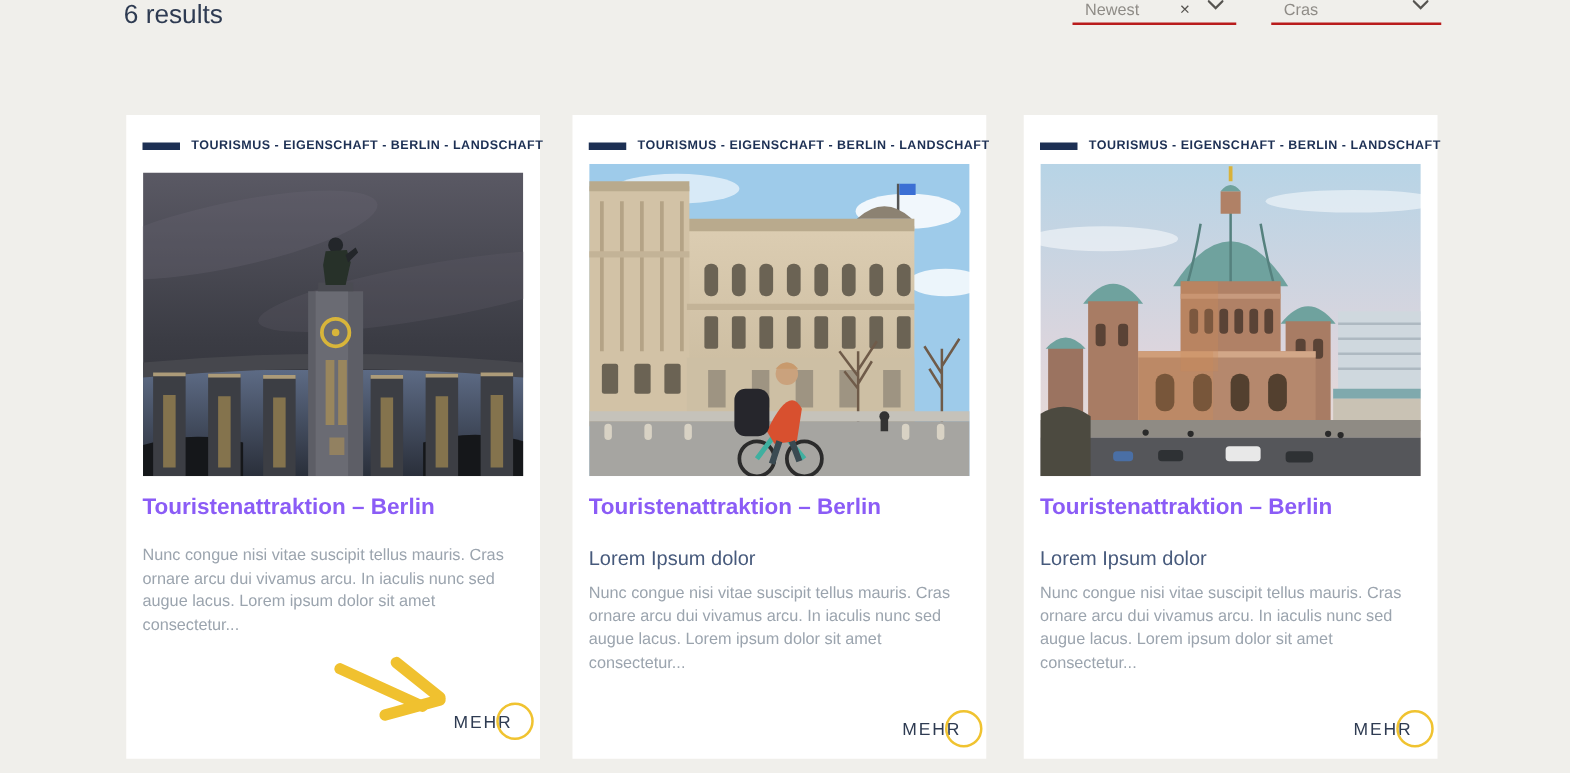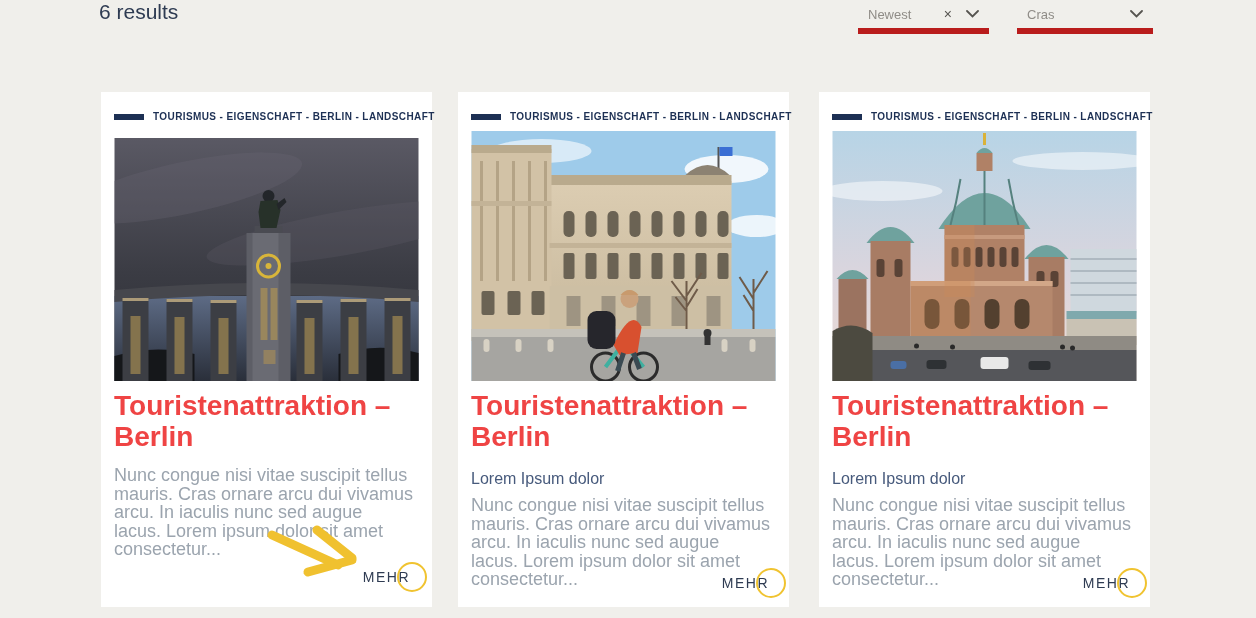--- a/index.html
+++ b/index.html
@@ -1,43 +1,43 @@
 <!DOCTYPE html>
 <html><head>
 <meta charset="utf-8">
 <style>
   * { margin:0; padding:0; box-sizing:border-box; }
   html,body { width:1256px; height:618px; overflow:hidden; }
   body { background:#f0efeb; font-family:"Liberation Sans", sans-serif; position:relative; }
 
   
   .results-count { position:absolute; left:99px; top:0; font-size:21px; font-weight:400; color:#2e3b52; }
-  .filter { position:absolute; top:0; height:34px; border-bottom:6px solid #b91c1c; display:flex; align-items:center; cursor:pointer; }
+  .filter { position:absolute; top:0; height:20px; border-bottom:2px solid #b91c1c; display:flex; cursor:pointer; }
   .filter-sort { left:858px; width:131px; }
   .filter-tags { left:1017px; width:136px; }
   .filter .label { font-size:13px; color:#8f8c87; margin-left:10px; flex:1; }
   .filter .clear { font-size:14px; color:#565450; margin-right:14px; line-height:1; }
   .filter .chev { margin-right:10px; display:block; }
 
   
   .cards { position:absolute; left:101px; top:92px; display:flex; }
   .card { width:331px; height:515px; background:#ffffff; padding:13px; position:relative; }
   .card + .card { margin-left:26px; }
   .card:nth-child(3) { margin-left:30px; }
 
   .cat-row { display:flex; align-items:center; margin-top:6px; }
   .cat-bar { width:30px; height:6px; background:#1d3054; margin-right:9px; flex:none; }
   .cat-text { font-size:10px; font-weight:600; letter-spacing:.4px; color:#1d3054; white-space:nowrap; }
 
   .photo-wrap { margin-top:9px; height:250px; display:flex; align-items:flex-end; overflow:hidden; }
   .photo-wrap svg { display:block; width:305px; }
 
-  .card-title { margin-top:9px; font-size:28px; line-height:31px; font-weight:700; color:#ef4444; }
+  .card-title { margin-top:9px; font-size:18px; line-height:31px; font-weight:700; color:#8b5cf6; }
   .card-sub { margin-top:18px; font-size:16px; color:#475a7c; }
-  .card-body { margin-top:8px; font-size:18px; line-height:18.5px; color:#9ba4ae; width:300px; }
+  .card-body { margin-top:8px; font-size:13px; line-height:18.5px; color:#9ba4ae; width:300px; }
   .card:first-child .card-body { margin-top:14px; }
 
   .more { position:absolute; right:20px; bottom:16px; font-size:14px; letter-spacing:1.5px; font-weight:500; color:#2e3b52; text-decoration:none; cursor:pointer;margin-left:25px; }
   .more .circle { position:absolute; width:30px; height:30px; border:2px solid #f0c330; border-radius:50%; right:-17px; top:50%; transform:translateY(-50%); }
   .card:first-child .more { bottom:22px; right:22px; }
 
   .annotation-arrow { position:absolute; left:256px; top:518px; pointer-events:none; z-index:5; }
 </style>
 </head>
 <body>

